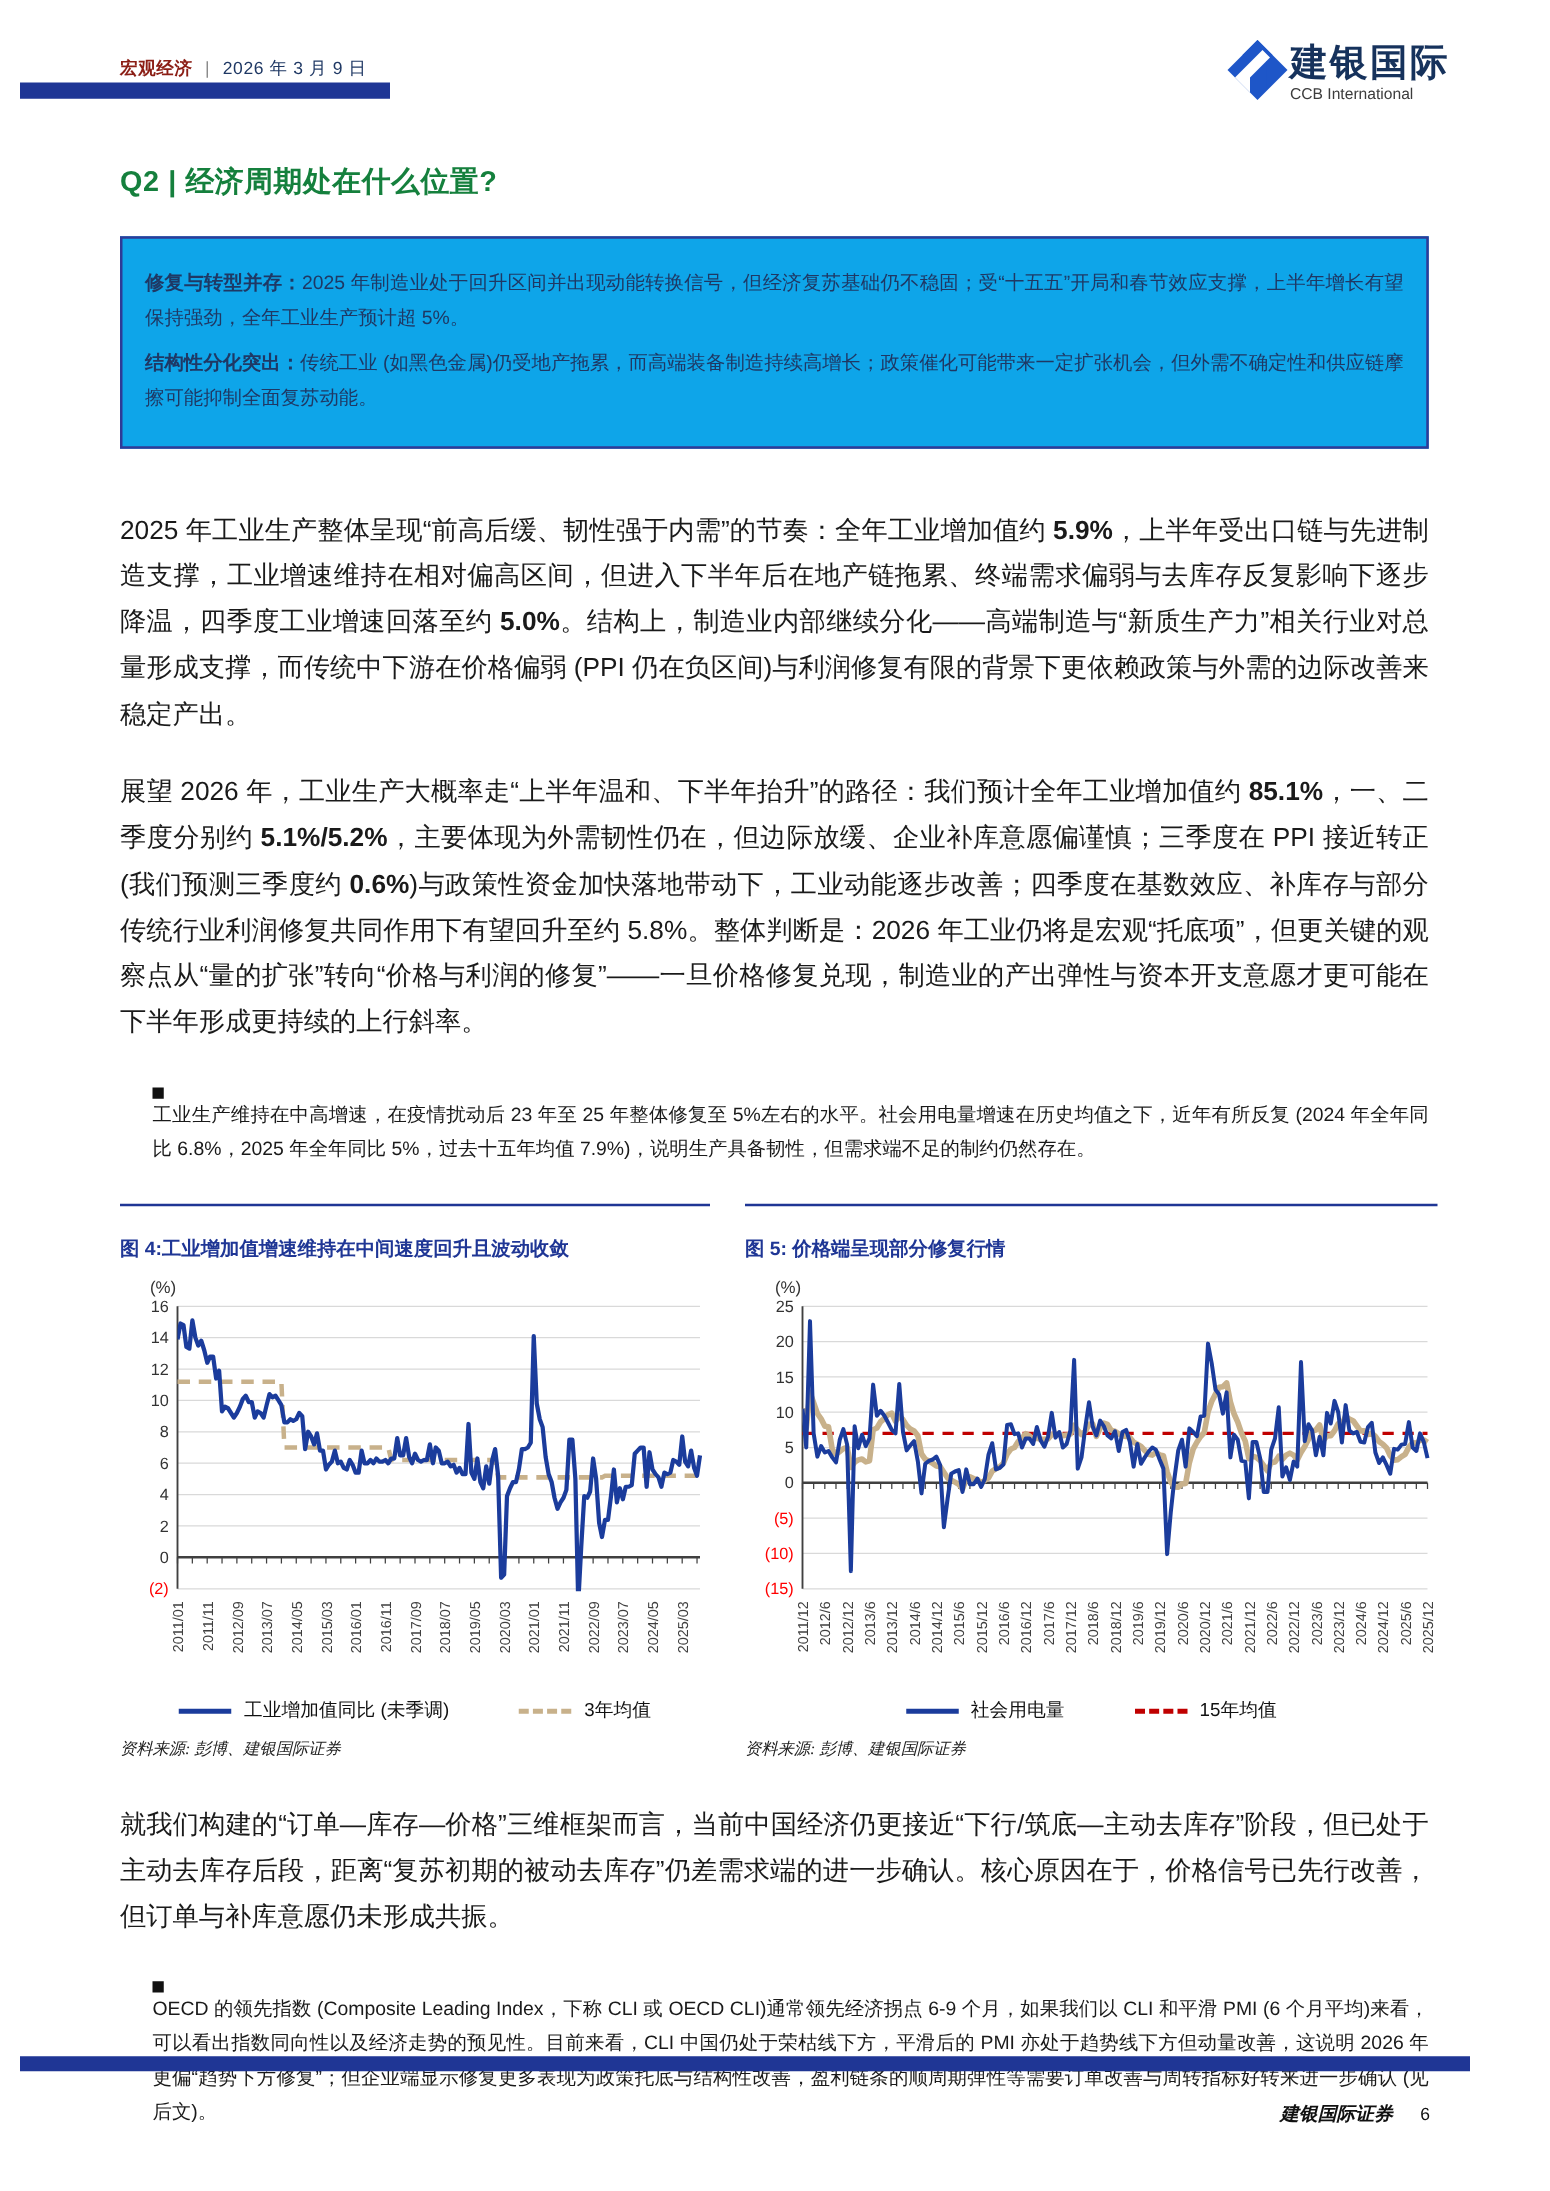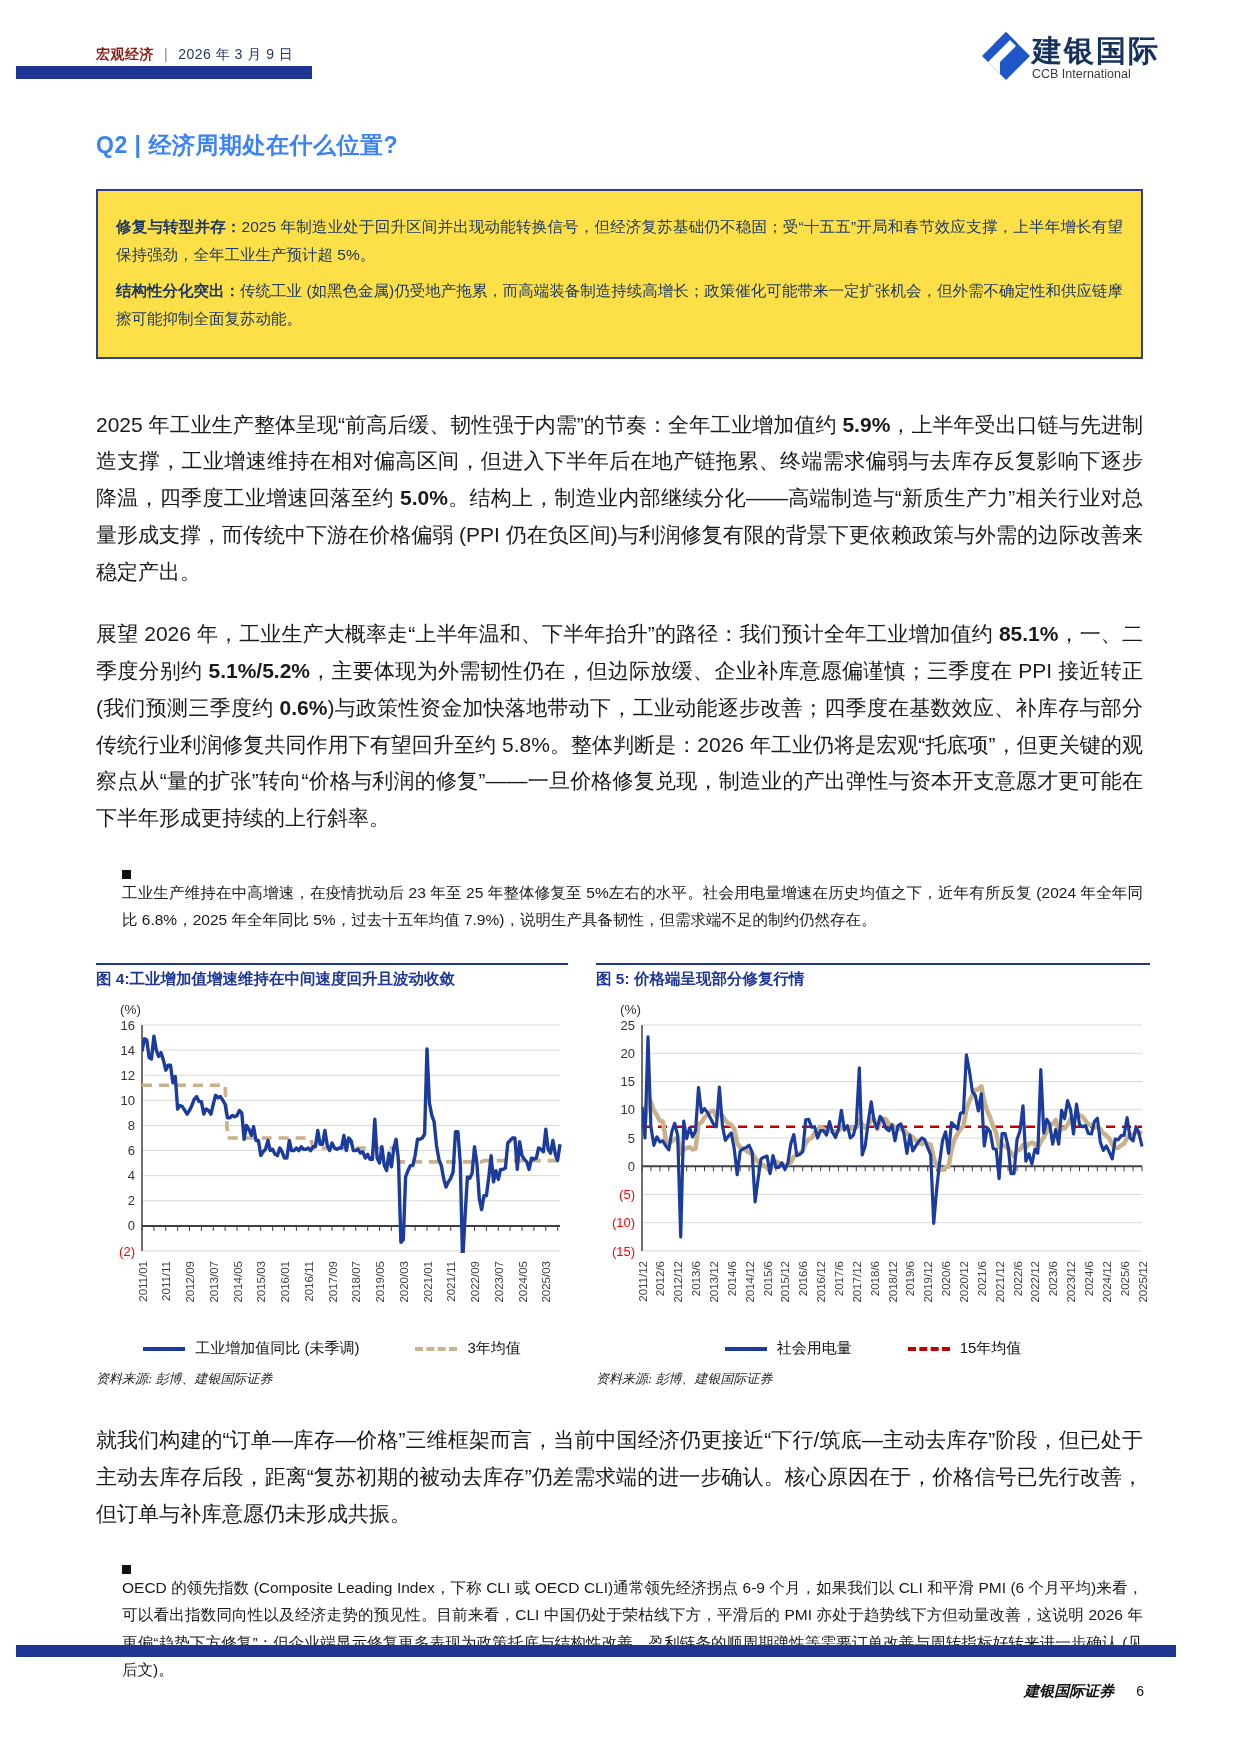--- a/index.html
+++ b/index.html
@@ -11,33 +11,33 @@
   .eyebrow .cat { color:#8B1E15; font-weight:bold; }
   .eyebrow .sep { color:#8a8a8a; margin:0 10px; }
   .eyebrow .date { color:#1F3864; }
   .head-rule { position:absolute; top:66px; left:0; width:296px; height:13px; background:#1F3695; }
   .logo { position:absolute; top:30px; right:96px; display:flex; align-items:center; }
   .logo-txt { display:flex; flex-direction:column; line-height:1.05; }
   .logo-cn { font-size:30px; font-weight:bold; color:#16325C; letter-spacing:2px; }
   .logo-en { font-size:12.5px; color:#3c3c3c; margin-top:2px; }
 
   .content { position:absolute; top:130px; left:80px; width:1047px; }
-  h1.title { font-size:23px; color:#3b82f6; font-weight:bold; margin-bottom:28px; letter-spacing:.5px; }
-
-  .summary-box { border:2px solid #2F3B97; background:#fde047; padding:14px 18px 16px 18px; color:#1F3864; margin-bottom:48px; }
+  h1.title { font-size:23px; color:#15803d; font-weight:bold; margin-bottom:28px; letter-spacing:.5px; }
+
+  .summary-box { border:2px solid #2F3B97; background:#0ea5e9; padding:14px 18px 16px 18px; color:#1F3864; margin-bottom:48px; }
   .summary-box p { font-size:15.5px; line-height:1.8; text-align:justify; margin:8px 0; }
   .summary-box b { font-weight:bold; }
 
   .body-text p.para { font-size:21px; color:#1a1a1a; line-height:1.75; text-align:justify; margin-bottom:26px; }
   .bullet { display:flex; margin:0 0 30px 26px;flex-direction:column; }
   .bullet .marker { flex:0 0 9px; width:9px; height:13px; background:#111; margin-top:7px; margin-right:26px; }
   .bullet .btext { flex:1; font-size:15.5px; color:#1a1a1a; line-height:1.75; text-align:justify; }
 
   .figrow { display:flex; gap:28px; margin:14px 0 34px 0; }
-  figure.figblock { border-top:2px solid #1F3695; padding-top:4px; }
+  figure.figblock { border-top:2px solid #1F3695; padding-top:24px; }
   .fig-left { width:478px; }
   .fig-right { width:560px; }
   .fig-title { font-size:15.5px; font-weight:bold; color:#1F3695; margin-bottom:12px; }
   .unit { font-size:13.5px; color:#333; margin:0 0 0 24px; }
   svg.chart { display:block; }
   .ylab { font-size:13px; font-family:"Liberation Sans", sans-serif; }
   .xlab { font-size:11.5px; font-family:"Liberation Sans", sans-serif; }
   .legend { display:flex; justify-content:center; gap:56px; align-items:center; margin-top:0px; }
   .legend-item { display:flex; align-items:center; gap:10px; font-size:15px; color:#111; }
   .swatch { width:42px; height:0; display:inline-block; }

